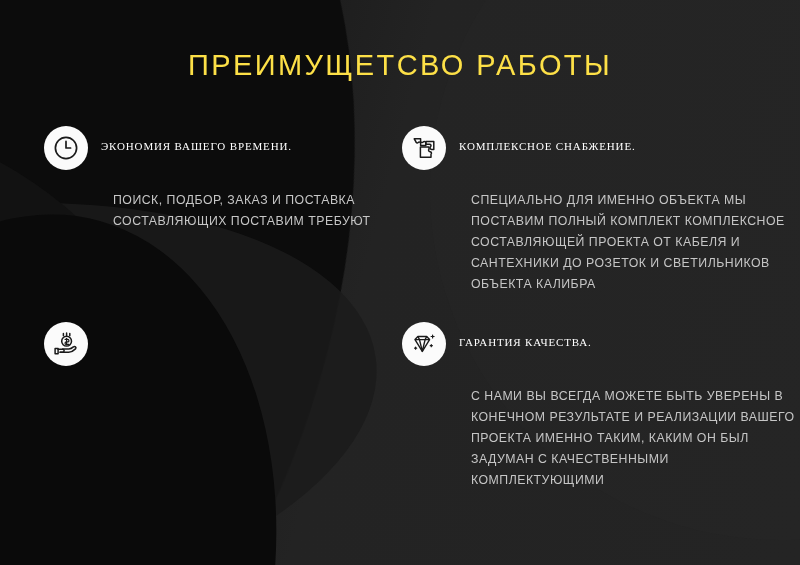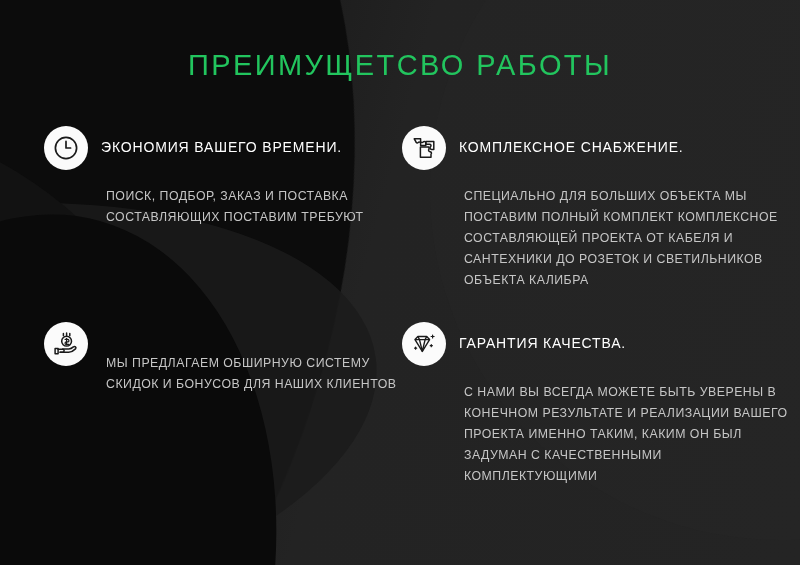--- a/index.html
+++ b/index.html
@@ -87,21 +87,21 @@
     opacity: .55;
   }
 
   
   .title {
     position: absolute;
     top: 30px;
     left: 0;
     right: 0;
     text-align: center;
-    color: #22c55e;
+    color: #fde047;
     font-size: 29px;
     font-weight: 400;
     letter-spacing: 2.4px;
     white-space: nowrap;
   }
 
   
   .features {
     position: absolute;
     left: 44px;
@@ -125,30 +125,31 @@
     height: 44px;
     border-radius: 50%;
     background: #fbfbfb;
     display: flex;
     align-items: center;
     justify-content: center;
   }
   .icon-badge svg { display: block; }
   .feature-title {
     color: #ffffff;
-    font-size: 14px;
+    font-size: 11px;
     font-weight: 400;
     letter-spacing: .85px;
     line-height: 1.1;
     margin: 0;
     padding-top: 14px;
     white-space: nowrap;
+    font-family: Liberation Serif, serif;
   }
   .feature-body {
-    margin: 5px;
+    margin: 12px;
     padding-top: 26px;
     color: #c6c6c6;
     font-size: 12.3px;
     font-weight: 400;
     letter-spacing: .5px;
     line-height: 21px;
   }
   .feature-body span { display: block; white-space: nowrap; }
 </style>
 </head>
@@ -190,21 +191,21 @@
           <g fill="none" stroke="#1a1a1a" stroke-width="1.5" stroke-linejoin="round">
             <path d="M3.2 3.8 h6.4 v2.2 a1.5 1.5 0 0 0 2.6 1.05 a1.5 1.5 0 0 1 2.6 1.05 v2.3 h-5.2
                      v-2.0 a1.4 1.4 0 0 0 -2.4 -0.95 a1.4 1.4 0 0 1 -2.4 -0.95 z"></path>
             <path d="M14.9 6.5 h7.9 v7.9 h-2.2 a1.5 1.5 0 0 1 -1.05 -2.6 a1.5 1.5 0 0 0 -1.05 -2.6 h-3.6 z"></path>
             <path d="M9.4 11.9 h8.6 v2.3 a1.45 1.45 0 0 0 1.0 2.5 a1.45 1.45 0 0 1 1.0 2.5 v3.0 h-10.6 z"></path>
           </g>
         </svg>
       </div>
       <p class="feature-title">КОМПЛЕКСНОЕ СНАБЖЕНИЕ.</p>
       <p class="feature-body">
-        <span>СПЕЦИАЛЬНО ДЛЯ БОЛЬШИХ ОБЪЕКТА МЫ</span>
+        <span>СПЕЦИАЛЬНО ДЛЯ ИМЕННО ОБЪЕКТА МЫ</span>
         <span>ПОСТАВИМ ПОЛНЫЙ КОМПЛЕКТ КОМПЛЕКСНОЕ</span>
         <span>СОСТАВЛЯЮЩЕЙ ПРОЕКТА ОТ КАБЕЛЯ И</span>
         <span>САНТЕХНИКИ ДО РОЗЕТОК И СВЕТИЛЬНИКОВ</span>
         <span>ОБЪЕКТА КАЛИБРА</span>
       </p>
     </div>
 
     <div class="feature">
       <div class="icon-badge">
         <svg width="28" height="28" viewBox="0 0 28 28" aria-hidden="true">
@@ -212,24 +213,20 @@
             <path d="M11.4 3.6 v2.2 M14.6 2.9 v2.6 M17.8 3.6 v2.2"></path>
             <circle cx="14.6" cy="11.2" r="4.9" stroke-width="1.5"></circle>
             <path d="M14.6 8.3 v5.9 M13.1 9.4 h2.6 a1.25 1.25 0 0 1 0 2.5 h-1.4 a1.25 1.25 0 0 0 0 2.5 h2.6" stroke-width="1.25"></path>
             <path d="M3.1 18.6 h3.0 v5.1 h-3.0 z" stroke-linejoin="round"></path>
             <path d="M6.1 19.3 h4.6 a1.45 1.45 0 0 1 0 2.9 h-2.6" stroke-linejoin="round"></path>
             <path d="M8.1 22.2 h8.6 c2.6 0 5.0 -1.5 6.8 -3.3 a1.45 1.45 0 0 0 -2.1 -2.0
                      c-1.3 1.2 -2.8 2.0 -4.5 2.0 h-6.2" stroke-linejoin="round"></path>
           </g>
         </svg>
       </div>
-      <p class="feature-body">
-        <span>МЫ ПРЕДЛАГАЕМ ОБШИРНУЮ СИСТЕМУ</span>
-        <span>СКИДОК И БОНУСОВ ДЛЯ НАШИХ КЛИЕНТОВ</span>
-      </p>
     </div>
 
     <div class="feature">
       <div class="icon-badge">
         <svg width="28" height="28" viewBox="0 0 28 28" aria-hidden="true">
           <g fill="none" stroke="#1a1a1a" stroke-width="1.4" stroke-linejoin="round">
             <path d="M5.0 9.6 h14.6 l-7.3 11.8 z"></path>
             <path d="M5.0 9.6 l2.9 -3.1 h8.8 l2.9 3.1"></path>
             <path d="M7.9 6.5 l1.6 3.1 M16.7 6.5 l-1.6 3.1 M9.5 9.6 l2.8 11.8 M15.1 9.6 l-2.8 11.8"></path>
           </g>

